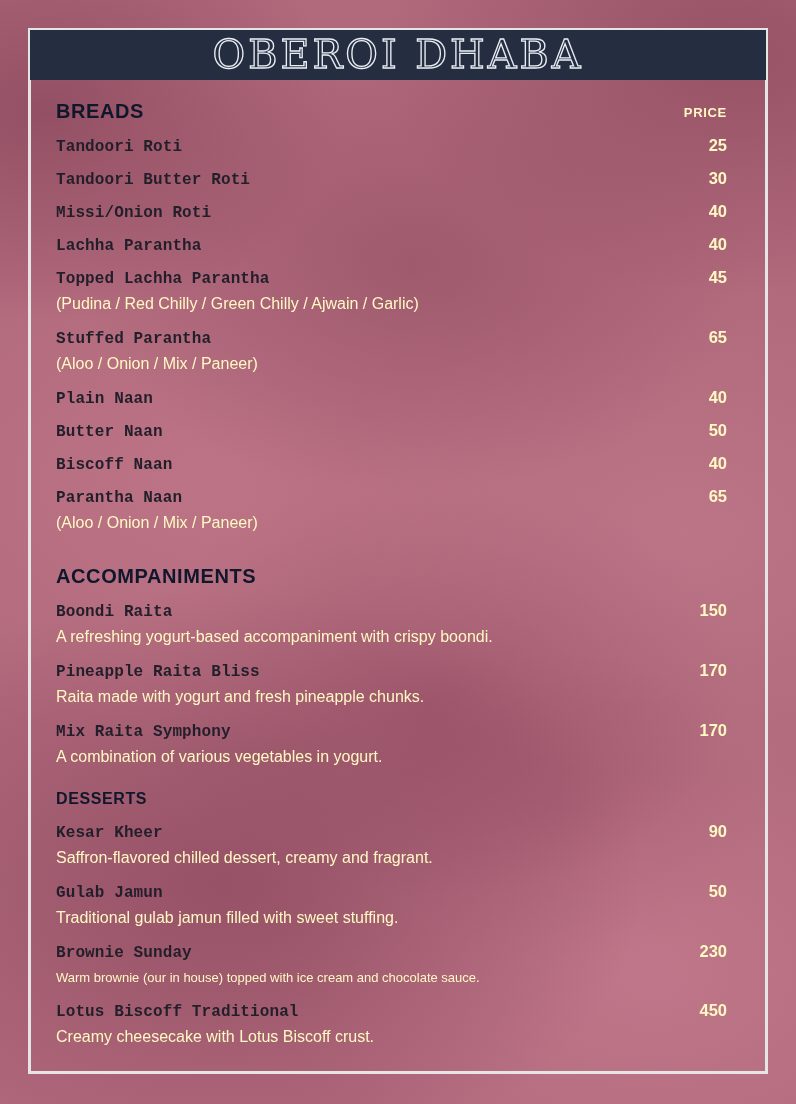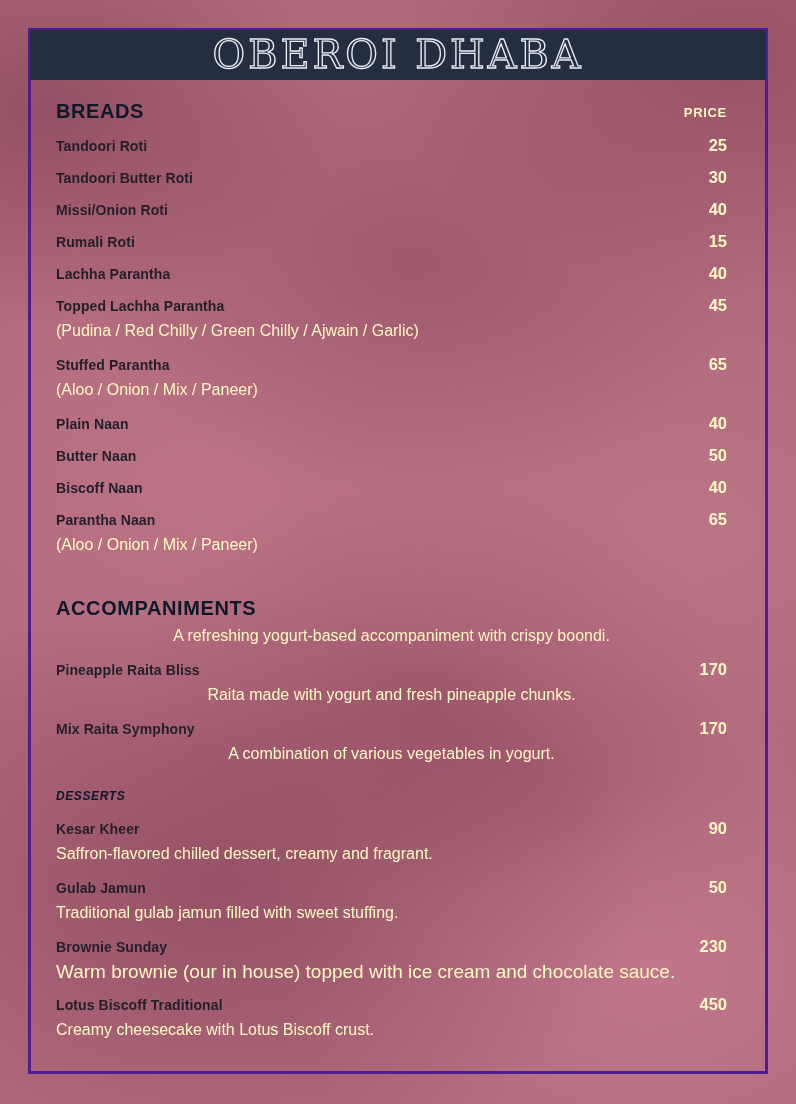--- a/index.html
+++ b/index.html
@@ -16,21 +16,21 @@
       radial-gradient(ellipse 560px 380px at 26% 44%, rgba(198,126,143,.5), transparent 70%),
       radial-gradient(ellipse 520px 360px at 86% 48%, rgba(201,131,149,.45), transparent 70%),
       radial-gradient(ellipse 430px 300px at 55% 62%, rgba(140,70,92,.5), transparent 70%),
       radial-gradient(ellipse 600px 420px at 28% 80%, rgba(128,62,85,.55), transparent 70%),
       radial-gradient(ellipse 520px 380px at 82% 88%, rgba(206,132,152,.5), transparent 70%),
       radial-gradient(ellipse 300px 220px at 70% 73%, rgba(150,78,100,.45), transparent 70%);
   }
   .frame {
     position: absolute;
     left: 28px; right: 28px; top: 28px; bottom: 30px;
-    border: 3px solid #4c1d95;
+    border: 3px solid #e5e5e5;
     box-sizing: border-box;
   }
   .titlebar {
     height: 50px;
     margin: -1px -1px 0 -1px;
     background: #252e41;
     display: flex;
     align-items: center;
     justify-content: center;
   }
@@ -44,58 +44,59 @@
     align-items: flex-end;
     margin-bottom: 14px;
   }
   .section-title {
     color: #0f172a;
     font-weight: bold;
     font-size: 20px;
     letter-spacing: 0.6px;
     line-height: 22px;
   }
-  .section-title.small { font-size: 12px; line-height: 18px; font-style: italic; }
+  .section-title.small { font-size: 16px; line-height: 18px; }
   .price-label {
     color: #fef9c3;
     font-weight: bold;
     font-size: 13px;
     letter-spacing: 0.7px;
     line-height: 18px;
   }
   .menu-section { margin-bottom: 0; }
-  .sec-gap-accompaniments { margin-top: 43px; text-align: center; }
+  .sec-gap-accompaniments { margin-top: 33px; }
   .sec-gap-desserts { margin-top: 24px; }
   .item-row {
     display: flex;
     justify-content: space-between;
     align-items: baseline;
     margin-bottom: 12px;
   }
   .item-name {
     color: #231f2a;
     font-weight: bold;
-    font-size: 14px;
+    font-size: 16px;
     line-height: 19px;
     letter-spacing: 0.1px;
+    font-family: Liberation Mono, monospace;
   }
   .item-price {
     color: #fef9c3;
     font-weight: bold;
     font-size: 16.5px;
     line-height: 19px;
   }
   .item-desc {
     color: #fef9c3;
     font-size: 16px;
     line-height: 19px;
     margin-top: -7px;
     margin-bottom: 14px;
   }
-  .item-desc.small { font-size: 19px; line-height: 17px; margin-top: -6px; }
+  .item-desc.small { font-size: 13px; line-height: 17px; margin-top: -6px; }
   .spaced .item-row { margin-bottom: 12px; }
   .spaced .item-desc { margin-bottom: 15px; }
 </style>
 </head>
 <body>
 
 <div class="frame">
   <div class="titlebar">
     <svg width="740" height="50" viewBox="0 0 740 50">
       <text x="370" y="38" text-anchor="middle" font-family="DejaVu Serif, serif" font-size="40" letter-spacing="3" fill="none" stroke="#e9edf4" stroke-width="1.3">OBEROI DHABA</text>
@@ -113,24 +114,20 @@
         </div>
         <div class="item-row">
           <span class="item-name">Tandoori Butter Roti</span>
           <span class="item-price">30</span>
         </div>
         <div class="item-row">
           <span class="item-name">Missi/Onion Roti</span>
           <span class="item-price">40</span>
         </div>
         <div class="item-row">
-          <span class="item-name">Rumali Roti</span>
-          <span class="item-price">15</span>
-        </div>
-        <div class="item-row">
           <span class="item-name">Lachha Parantha</span>
           <span class="item-price">40</span>
         </div>
         <div class="item-row">
           <span class="item-name">Topped Lachha Parantha</span>
           <span class="item-price">45</span>
         </div>
         <div class="item-desc">(Pudina / Red Chilly / Green Chilly / Ajwain / Garlic)</div>
         <div class="item-row">
           <span class="item-name">Stuffed Parantha</span>
@@ -151,20 +148,24 @@
         </div>
         <div class="item-row">
           <span class="item-name">Parantha Naan</span>
           <span class="item-price">65</span>
         </div>
         <div class="item-desc">(Aloo / Onion / Mix / Paneer)</div>
       </div>
       <div class="menu-section spaced sec-gap-accompaniments">
         <div class="section-heading-row">
           <div class="section-title">ACCOMPANIMENTS</div>
+        </div>
+        <div class="item-row">
+          <span class="item-name">Boondi Raita</span>
+          <span class="item-price">150</span>
         </div>
         <div class="item-desc">A refreshing yogurt-based accompaniment with crispy boondi.</div>
         <div class="item-row">
           <span class="item-name">Pineapple Raita Bliss</span>
           <span class="item-price">170</span>
         </div>
         <div class="item-desc">Raita made with yogurt and fresh pineapple chunks.</div>
         <div class="item-row">
           <span class="item-name">Mix Raita Symphony</span>
           <span class="item-price">170</span>

